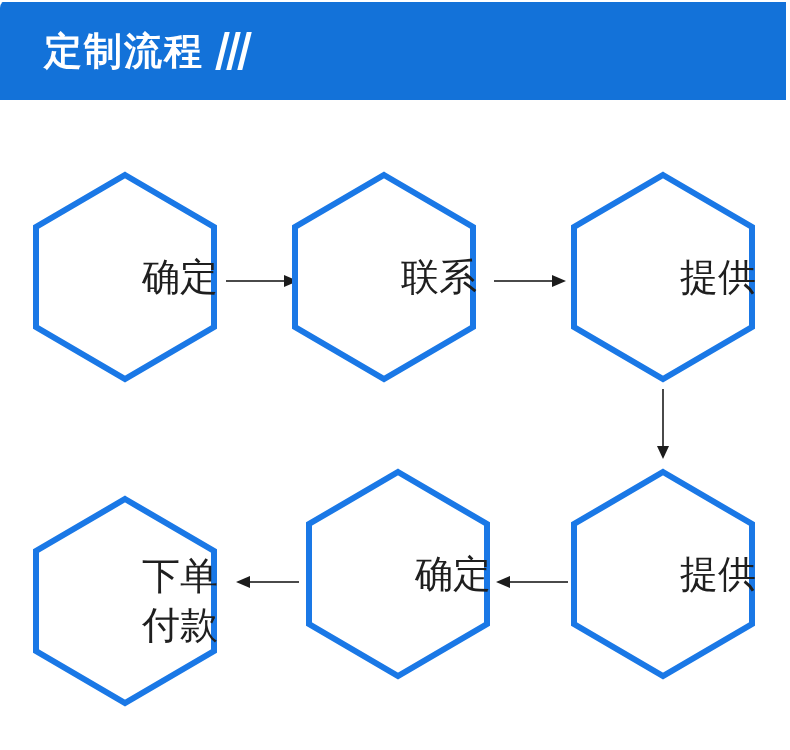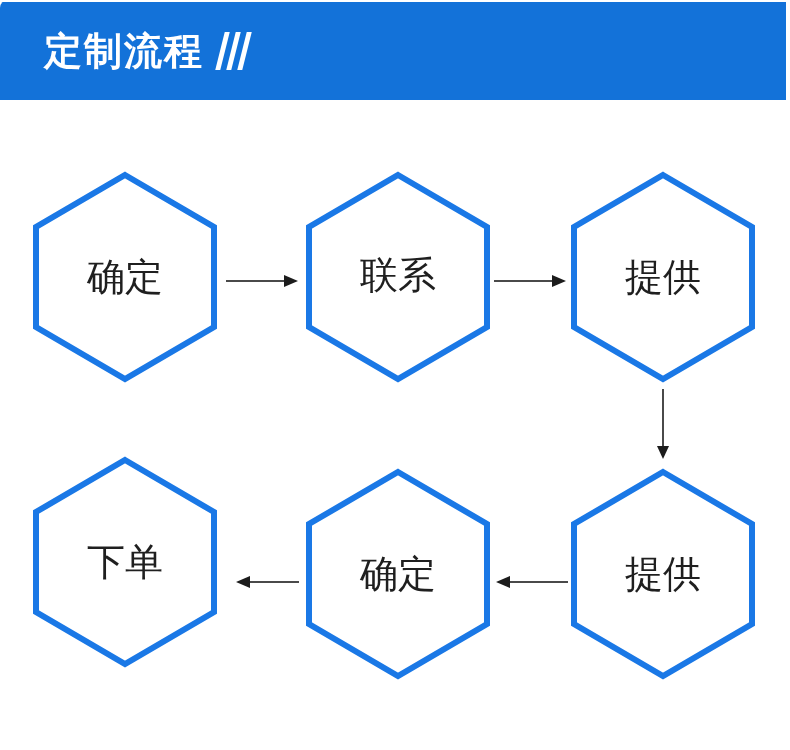--- a/index.html
+++ b/index.html
@@ -12,28 +12,28 @@
   .title-row{display:flex;align-items:center;padding-left:44px;}
   .page-title{color:#fff;font-size:38px;font-weight:bold;letter-spacing:2px;line-height:1;}
   .slashes{display:inline-flex;margin-left:16px;transform:skewX(-14deg);}
   .slashes i{display:block;width:5px;height:38px;background:#fff;margin-right:6px;}
 
   
   .hex{position:absolute;width:186px;height:212px;}
   .hex svg{position:absolute;left:0;top:0;width:100%;height:100%;display:block;}
   .hex polygon{fill:#ffffff;stroke:var(--hex-border,#1a78e6);stroke-width:6;}
   .hex .label{position:absolute;inset:0;display:flex;flex-direction:column;
-              align-items:center;justify-content:center;
+              align-items:flex-end;justify-content:center;
               font-size:38px;line-height:49px;color:var(--text-dark,#1f1f1f);}
   .hex-r1c1{left:32px;top:171px;}
-  .hex-r1c2{left:305px;top:171px;font-family:Liberation Mono, monospace;}
+  .hex-r1c2{left:291px;top:171px;}
   .hex-r1c3{left:570px;top:171px;}
   .hex-r2c3{left:570px;top:468px;}
   .hex-r2c2{left:305px;top:468px;}
-  .hex-r2c1{left:32px;top:456px;}
+  .hex-r2c1{left:32px;top:495px;}
 
   
   .arrow{position:absolute;}
   .arrow .shaft{position:absolute;background:var(--arrow-line,#4a4a4a);}
   .arrow .head{position:absolute;width:0;height:0;}
   .arrow-h{height:14px;}
   .arrow-h .shaft{top:6.25px;height:1.5px;}
   .arrow-right .shaft{left:0;right:13px;}
   .arrow-right .head{right:0;top:1px;border-left:14px solid var(--arrow-head,#1c1c1c);
                      border-top:6px solid transparent;border-bottom:6px solid transparent;}
@@ -135,16 +135,17 @@
     <span class="shaft"></span>
     <span class="head"></span>
   </div>
 
   <div class="hex hex-r2c1">
     <svg viewBox="0 0 186 212">
       <polygon points="93,4 182,56 182,156 93,208 4,156 4,56"></polygon>
     </svg>
     <div class="label">
       <span>下单</span>
+      <span>付款</span>
     </div>
   </div>
 
 </div>
 
 </body></html>

